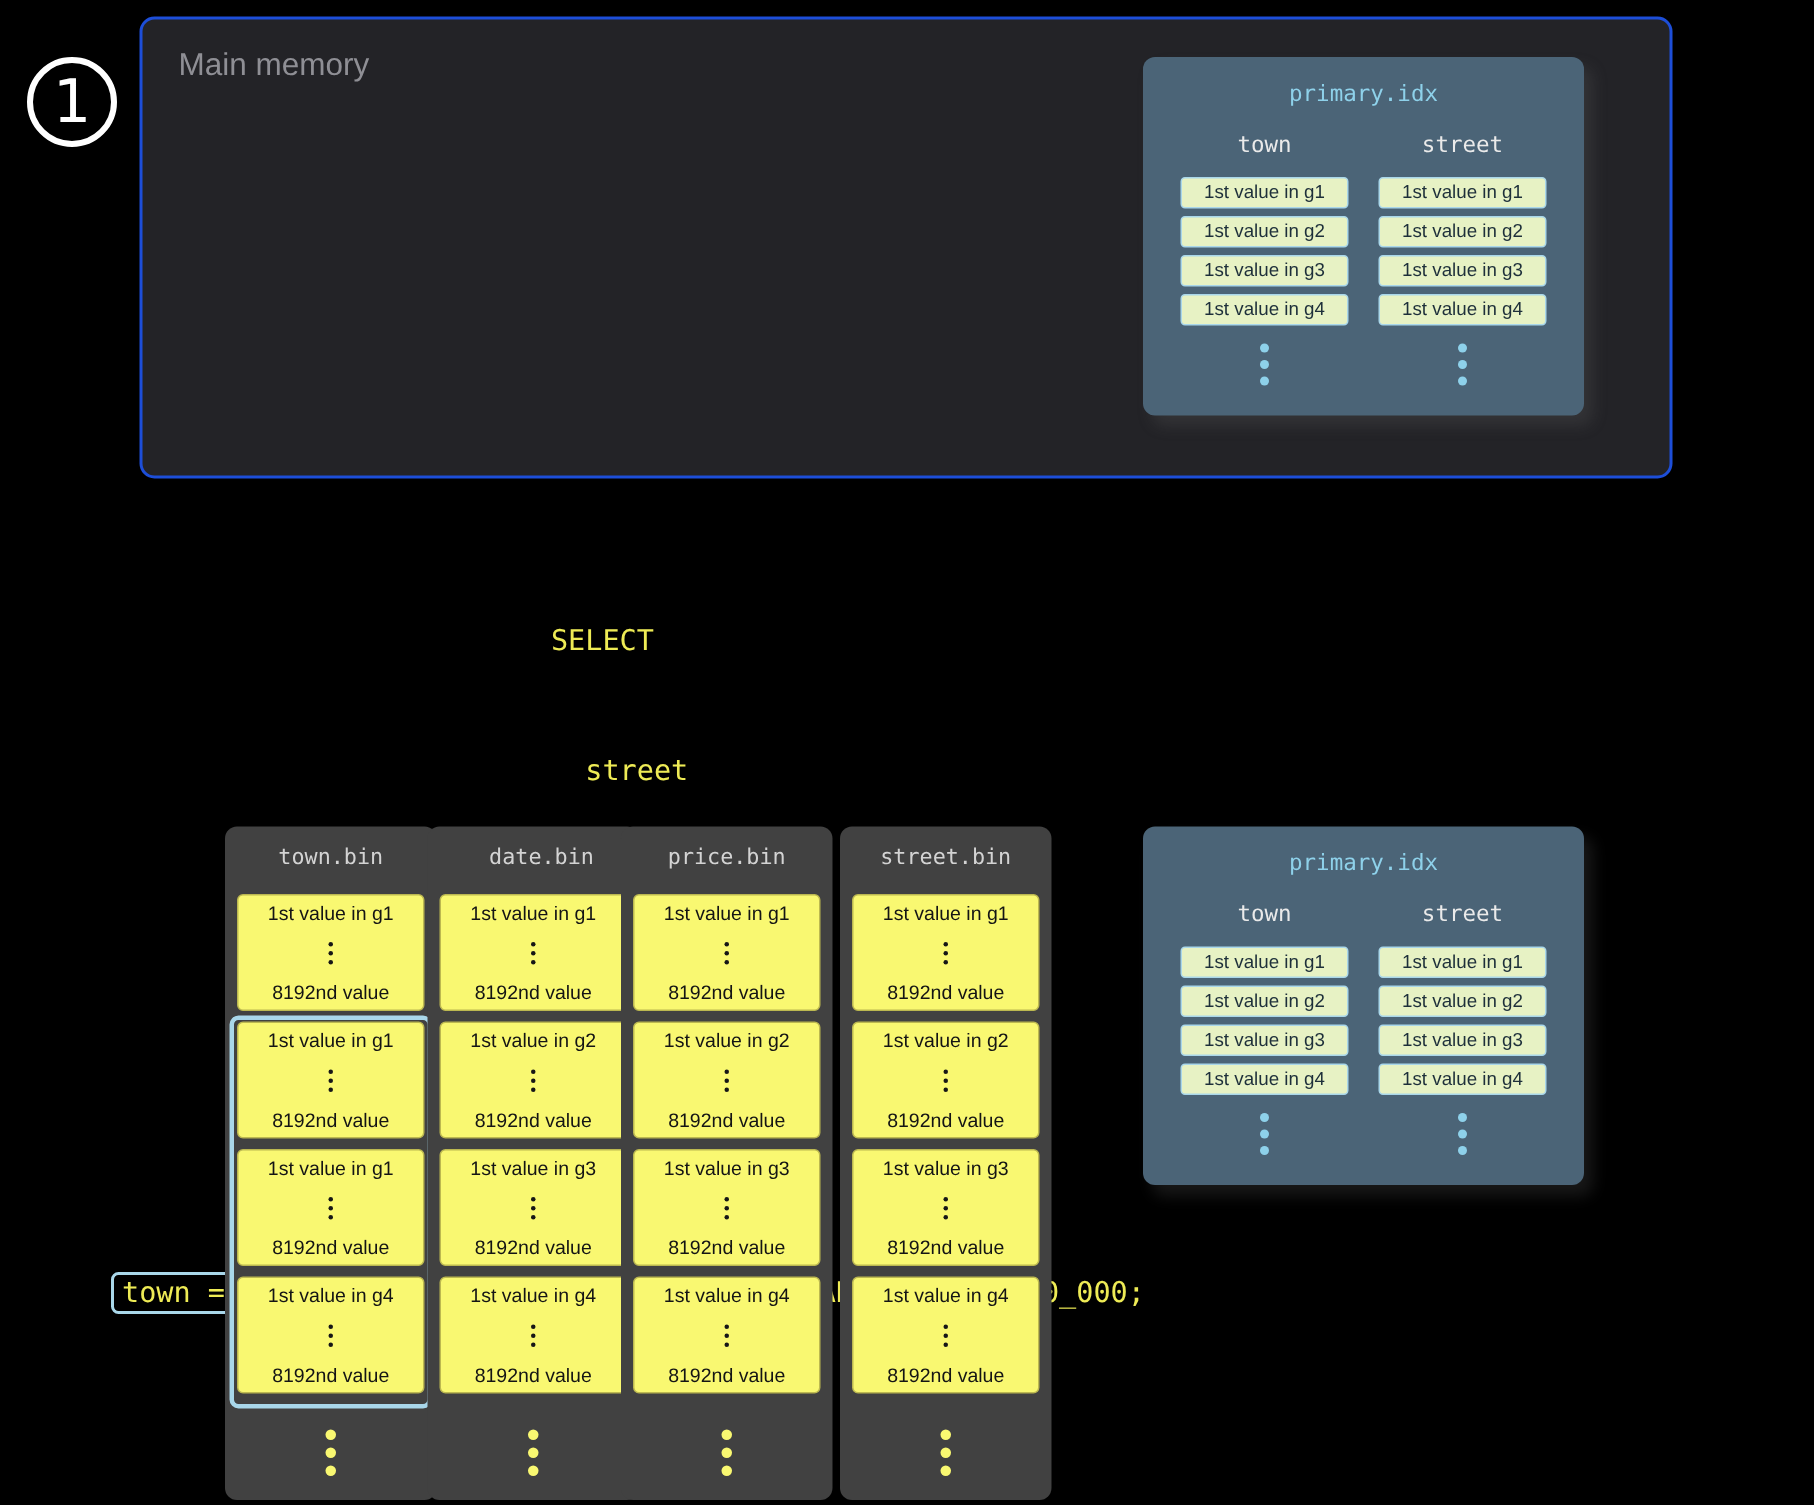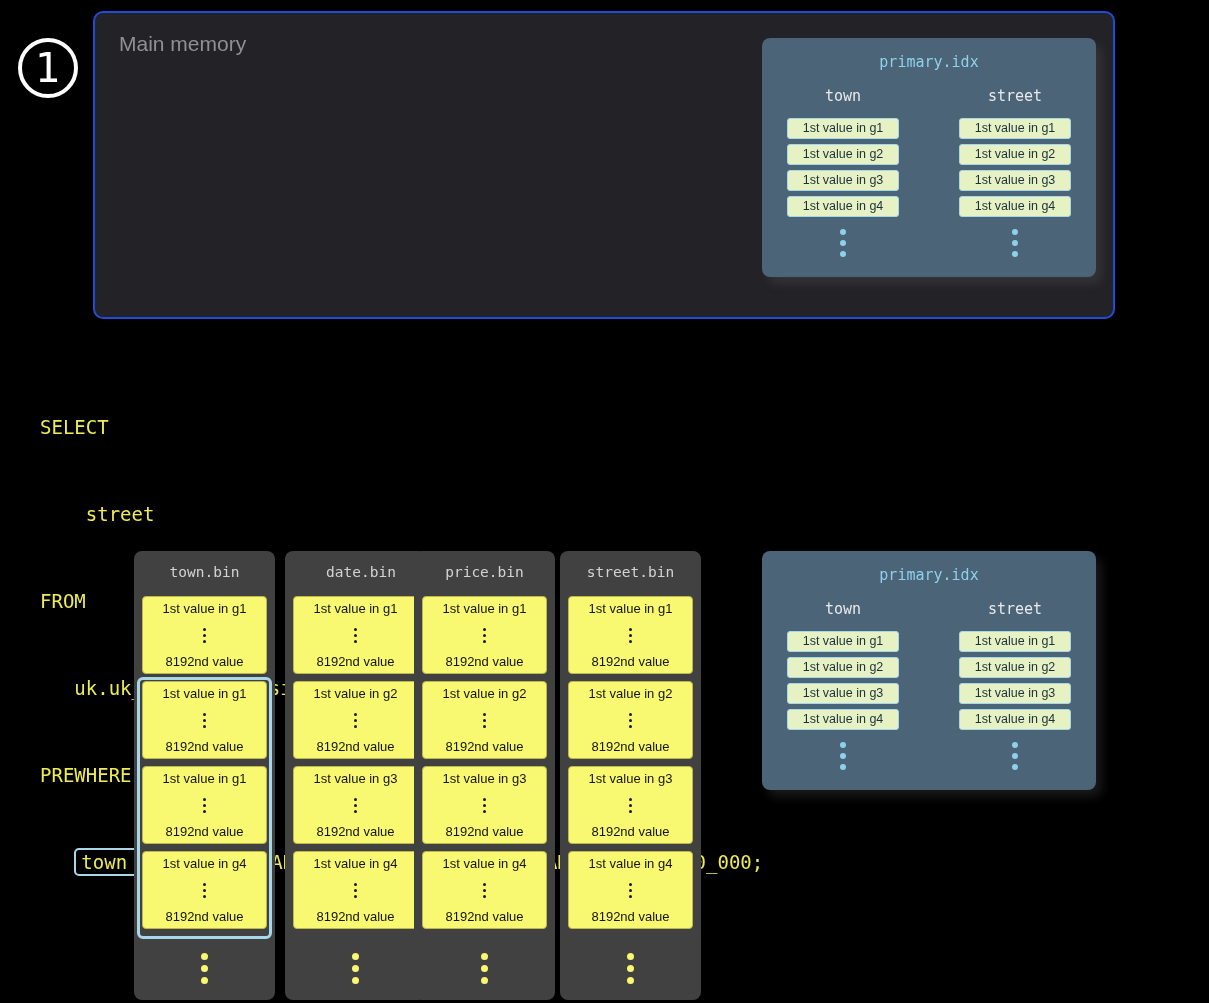--- a/index.html
+++ b/index.html
@@ -31,21 +31,21 @@
     border-radius:10px;
   }
   .main-memory-label {
     position:absolute; left:24px; top:19px;
     font-size:21px; color:#8f8f95;
   }
 
   
   .pidx {
     position:absolute;
-    width:334px;
+    width:294px;
     background:#4b6477;
     border-radius:8px;
     padding:15px 25px 20px 25px;
     box-shadow:6px 7px 10px rgba(110,110,110,0.22);
   }
   .pidx-title {
     text-align:center;
     font-family:"DejaVu Sans Mono", monospace;
     font-size:15px; color:#8ed1ea;
     margin-bottom:16px;
@@ -75,21 +75,21 @@
   .vdots.yellow span { width:7px; height:7px; background:#f9f871; }
 
   
   .sql {
     position:absolute; left:40px; top:355px;
     font-family:"DejaVu Sans Mono", monospace;
     font-size:19px; line-height:29px;
     color:#eeeb55;
     white-space:pre;
   }
-  .sql-line { height:29px; }
+  .sql-line { height:29px;text-align:center; }
   .hl {
     border:2px solid #a9d7ea;
     border-radius:5px;
     padding:1px 5px;
   }
 
   
   .bin {
     position:absolute; top:551px;
     width:141px; height:449px;
@@ -166,21 +166,21 @@
 
 <div class="sql">
   <div class="sql-line">SELECT</div>
   <div class="sql-line">    street</div>
   <div class="sql-line">FROM</div>
   <div class="sql-line">   uk.uk_price_paid_simple</div>
   <div class="sql-line">PREWHERE</div>
   <div class="sql-line"><span>   </span><span class="hl">town = 'LONDON'</span><span> AND date &gt; '2024-12-31' AND price &lt; 10_000;</span></div>
 </div>
 
-<div class="bin" style="left:134px;">
+<div class="bin" style="left:150px;">
   <div class="bin-title">town.bin</div>
   <div class="granules">
     <div class="granule">
       <div>1st value in g1</div>
       <div class="gdots">
           <span></span>
           <span></span>
           <span></span>
         </div>
       <div>8192nd value</div>

